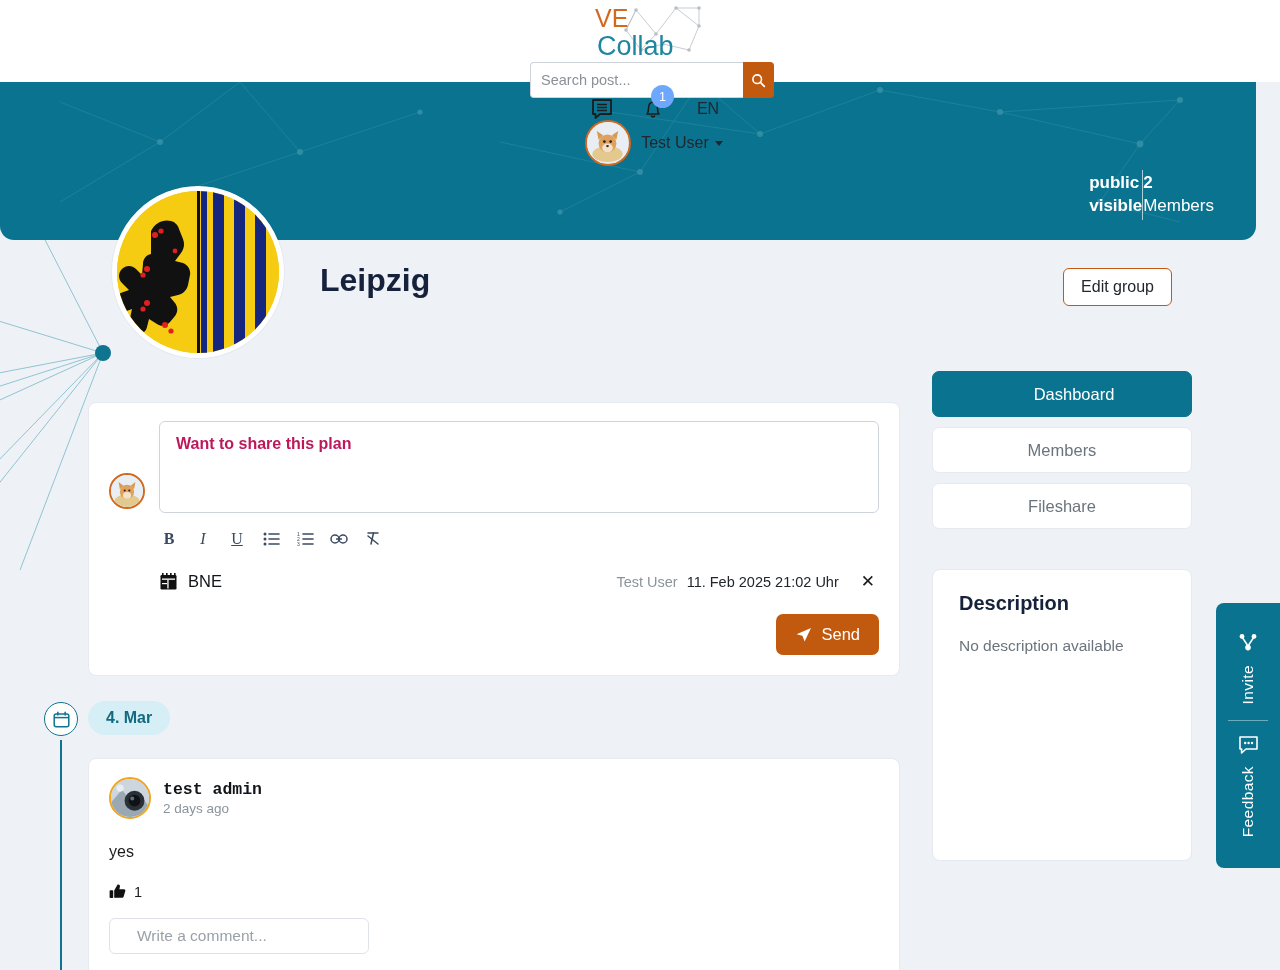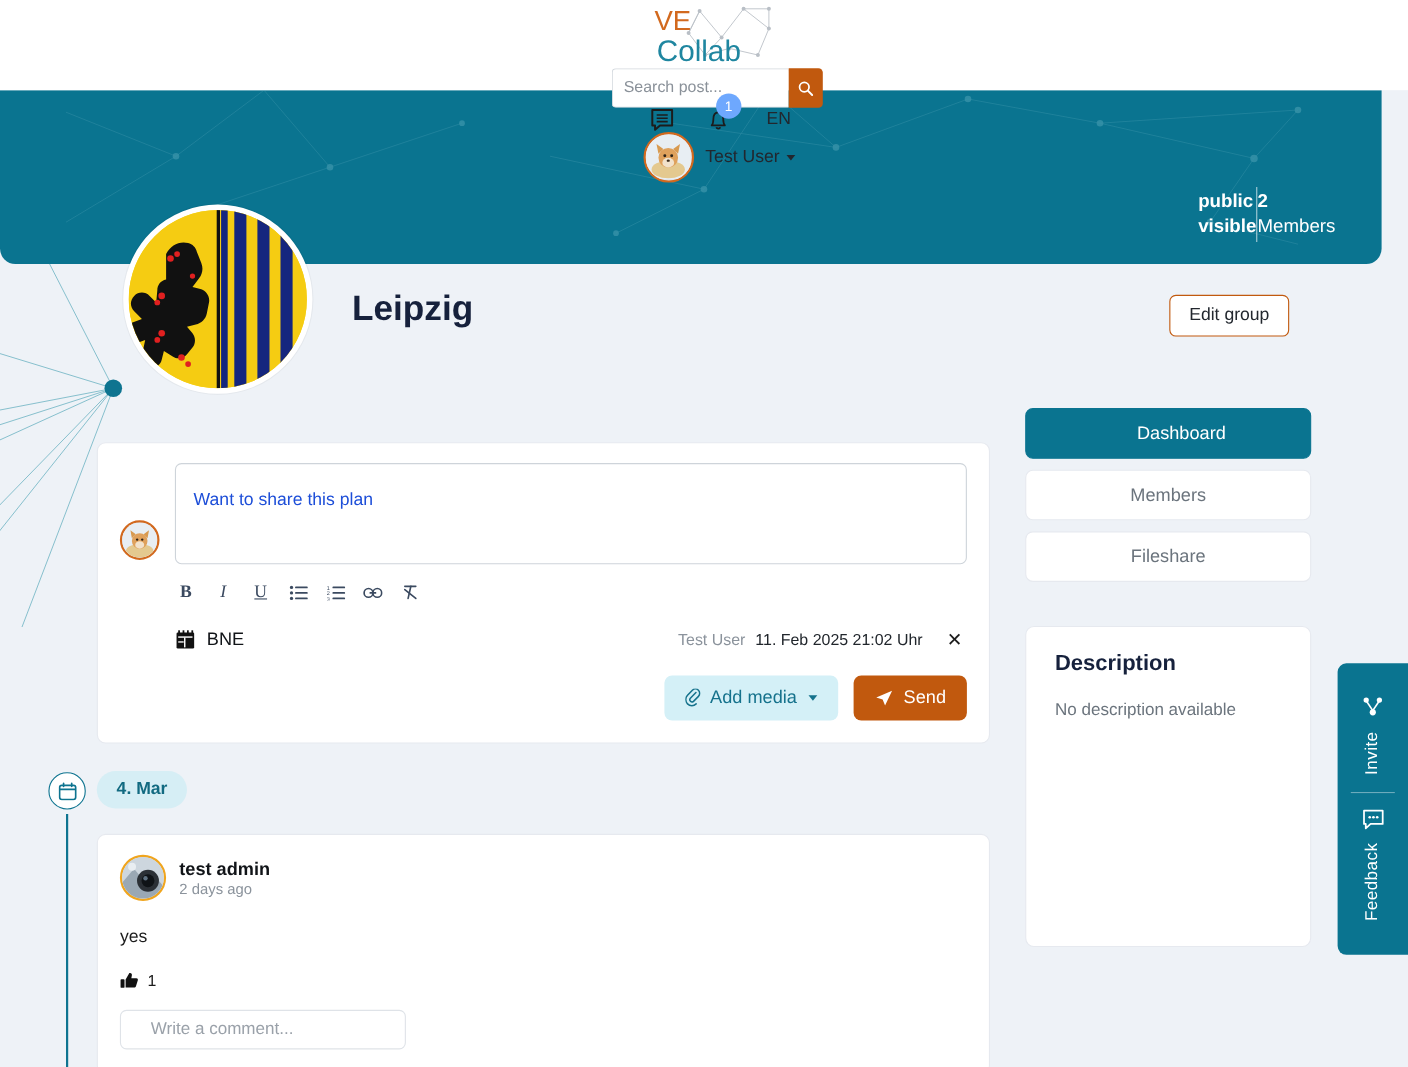--- a/index.html
+++ b/index.html
@@ -27,21 +27,21 @@
     flex: none;
   }
   .logo-svg { position: absolute; inset: 0; }
   .search-box {
     margin-left: 24px;
     display: flex;
     height: 36px;
     flex: none;
   }
   .search-input {
-    width: 161px;
+    width: 213px;
     height: 36px;
     border: 1px solid #ced4da;
     border-right: none;
     border-radius: 4px 0 0 4px;
     padding: 0 10px;
     font-size: 14.5px;
     color: #3d4852;
     font-family: "Liberation Sans", sans-serif;
     outline: none;
   }
@@ -180,24 +180,25 @@
     border-radius: 8px;
     padding: 18px 20px 20px 20px;
   }
   .comp-row { display: flex; gap: 14px; align-items: flex-start; }
   .av-sm { width: 36px; height: 36px; border: 2px solid #d2691e; margin-top: 52px; }
   .comp-field {
     flex: 1;
     min-height: 92px;
     border: 1px solid #ced4da;
     border-radius: 6px;
-    padding: 24px 16px;
+    padding: 13px 16px;
     font-size: 16px;
-    color: #1d4ed8;
+    color: #be185d;
     background: #fff;
+    font-weight: bold;
   }
   .rte-toolbar {
     display: flex;
     align-items: center;
     gap: 14px;
     margin: 16px 0 0 50px;
     color: #3b4a60;
   }
   .rte-btn {
     width: 20px; height: 20px;
@@ -275,21 +276,21 @@
     position: absolute;
     left: 88px; top: 758px;
     width: 812px;
     background: #fff;
     border: 1px solid #e6e9ef;
     border-radius: 8px;
     padding: 18px 20px 22px 20px;
   }
   .post-head { display: flex; align-items: center; gap: 12px; }
   .av-post { width: 42px; height: 42px; border: 2px solid #f0a51e; }
-  .post-author { font-size: 16.5px; font-weight: bold; color: #111418; line-height: 1.25; }
+  .post-author { font-size: 16.5px; font-weight: bold; color: #111418; line-height: 1.25; font-family: Liberation Mono, monospace; }
   .post-time { font-size: 13.5px; color: #8b939c; }
   .post-body { margin-top: 24px; font-size: 16px; color: #1c1c1c; }
   .post-likes { margin-top: 22px; display: flex; align-items: center; gap: 8px; cursor: pointer; }
   .like-count { font-size: 14.5px; color: #1c1c1c; }
   .comment-input {
     margin-top: 18px;
     width: 260px; height: 36px;
     border: 1px solid #dfe3e8;
     border-radius: 6px;
     padding: 0 27px;
@@ -603,27 +604,20 @@
     </svg>
     <span class="attach-name">BNE</span>
     <span class="attach-meta">
       <span class="attach-author">Test User</span>
       <span class="attach-date">11. Feb 2025 21:02 Uhr</span>
       <span class="attach-x">✕</span>
     </span>
   </div>
 
   <div class="comp-actions">
-    <button class="btn btn-media">
-      <svg width="14" height="17" viewBox="0 0 14 17">
-        <path d="M10.5 5 L5 10.6 a2.2 2.2 0 0 0 3.1 3.1 L13 8.8 a4.2 4.2 0 0 0-6-6 L2.2 7.7 a6 6 0 0 0 8.5 8.5" transform="translate(0,-1) scale(0.92)" fill="none" stroke="#15728c" stroke-width="1.5" stroke-linecap="round"></path>
-      </svg>
-      <span>Add media</span>
-      <span class="caret-media"></span>
-    </button>
     <button class="btn btn-send">
       <svg width="17" height="17" viewBox="0 0 17 17">
         <path d="M16 2 L1.6 8.2 L7.4 9.8 L9.6 15.4 Z" fill="#fff"></path>
       </svg>
       <span>Send</span>
     </button>
   </div>
 </div>
 
 <div class="timeline-line"></div>

